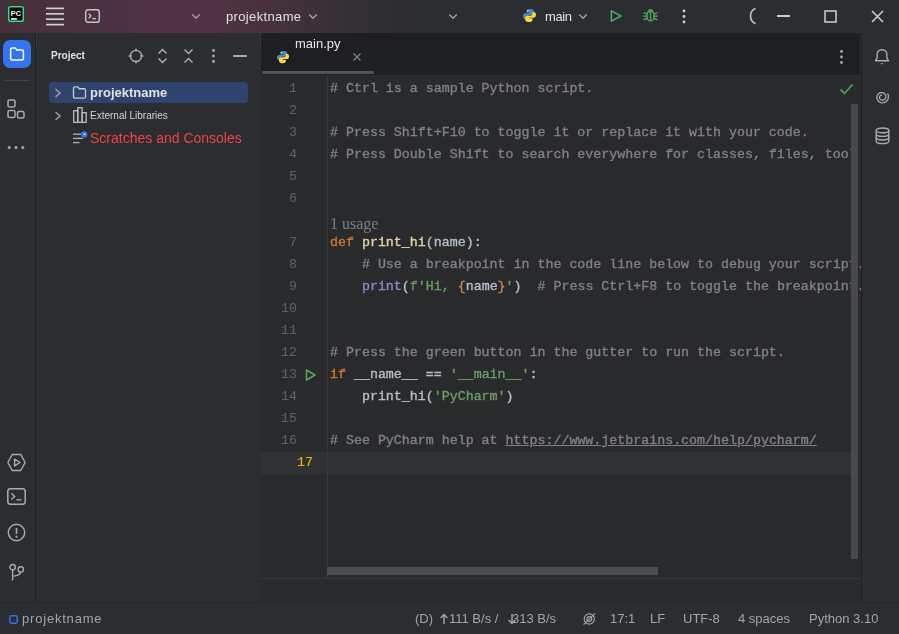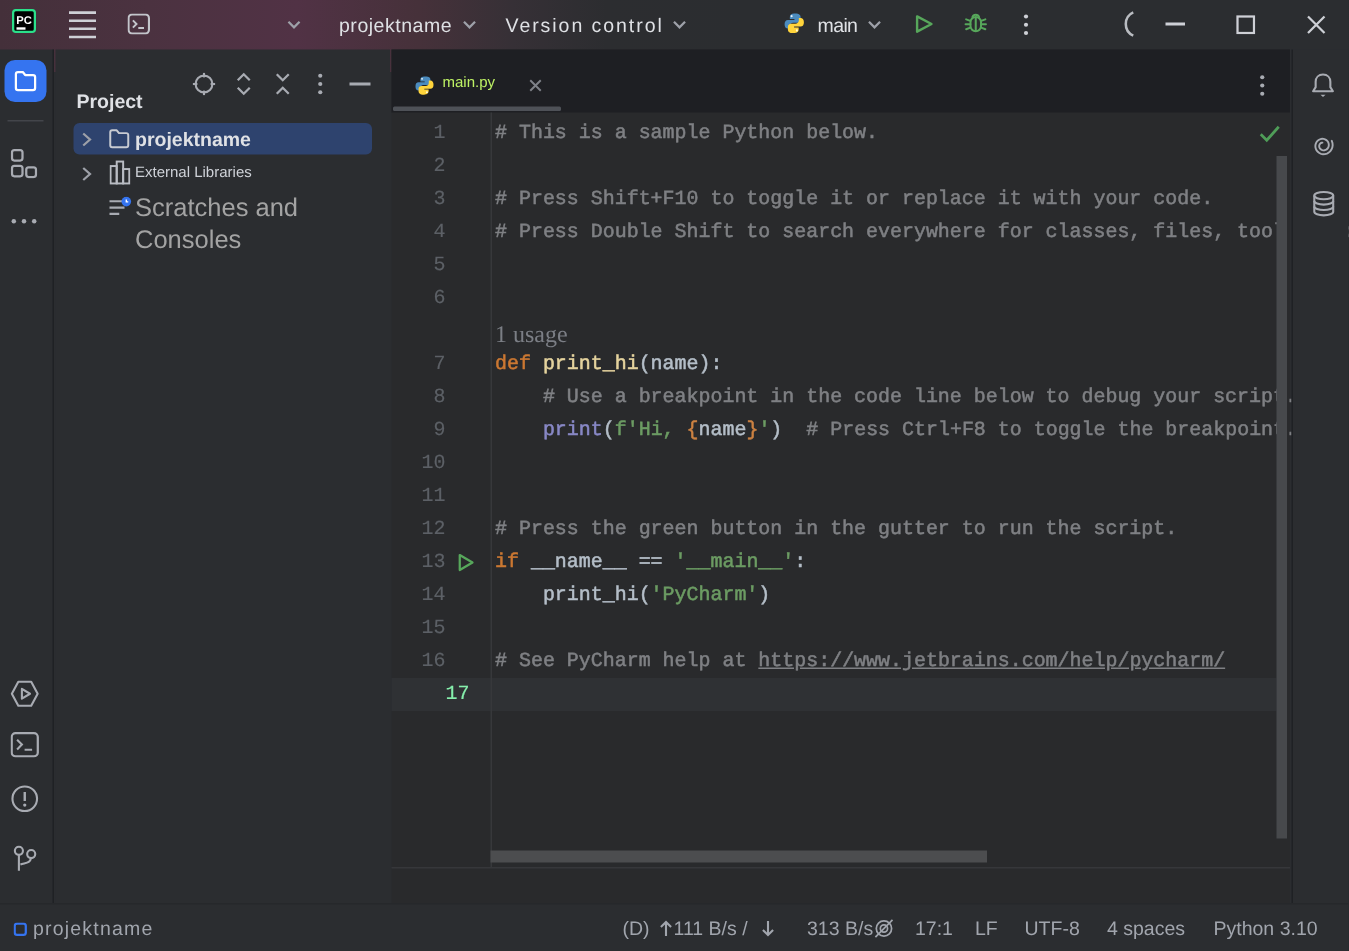--- a/index.html
+++ b/index.html
@@ -60,21 +60,20 @@
     <path d="M3.6 4.6 L6 7 L3.6 9.4" fill="none" stroke="#C3C5CB" stroke-width="1.3"></path>
     <line x1="7.2" y1="9.6" x2="11" y2="9.6" stroke="#C3C5CB" stroke-width="1.3"></line>
   </svg>
   <svg class="abs" style="left:191px;top:13px;" width="10" height="7" viewBox="0 0 10 7">
       <path d="M1.3 1.5 L5 5.2 L8.7 1.5" fill="none" stroke="#9DA0A8" stroke-width="1.5"></path>
     </svg>
   <div class="tbtext" style="left:226px;letter-spacing:0.35px;">projektname</div>
   <svg class="abs" style="left:308px;top:13px;" width="10" height="7" viewBox="0 0 10 7">
       <path d="M1.3 1.5 L5 5.2 L8.7 1.5" fill="none" stroke="#9DA0A8" stroke-width="1.5"></path>
     </svg>
-  <div class="tbtext" style="left:337px;letter-spacing:1.3px;">Version control</div>
   <svg class="abs" style="left:448px;top:13px;" width="10" height="7" viewBox="0 0 10 7">
       <path d="M1.3 1.5 L5 5.2 L8.7 1.5" fill="none" stroke="#9DA0A8" stroke-width="1.5"></path>
     </svg>
 
   <svg class="abs" style="left:522px;top:8px;" width="15" height="15" viewBox="0 0 24 24">
     <path d="M11.9 1.7c-3 0-4.6 1.3-4.6 3.6v2.2h4.9v0.9H5.3c-2.4 0-3.6 1.8-3.6 4.6 0 2.8 1.2 4.7 3.6 4.7h1.8v-2.8c0-2 1.7-3.5 3.7-3.5h4.8c1.8 0 3.2-1.5 3.2-3.2V5.3c0-2.3-2.2-3.6-4.6-3.6h-2.3z" fill="#4B8BBE"></path>
     <circle cx="9.2" cy="4.4" r="1.1" fill="#E8F1F8"></circle>
     <path d="M12.1 22.3c3 0 4.6-1.3 4.6-3.6v-2.2h-4.9v-0.9h6.9c2.4 0 3.6-1.8 3.6-4.6 0-2.8-1.2-4.7-3.6-4.7h-1.8v2.8c0 2-1.7 3.5-3.7 3.5H8.4c-1.8 0-3.2 1.5-3.2 3.2v3.1c0 2.3 2.2 3.6 4.6 3.6h2.3z" fill="#FFD43B"></path>
     <circle cx="14.8" cy="19.6" r="1.1" fill="#FFF8DC"></circle>
   </svg>
@@ -166,21 +165,21 @@
     <g fill="none" stroke="#A8ABB2" stroke-width="1.4">
       <circle cx="4.6" cy="4.2" r="2.7"></circle>
       <circle cx="12.8" cy="6.4" r="2.7"></circle>
       <path d="M4.6 7 v10.5"></path>
       <path d="M12.6 9.1 c-0.4 3.4-3.4 3-7 4.2"></path>
     </g>
   </svg>
 </div>
 
 <div class="abs" id="projpanel">
-  <div class="abs" style="left:14px;top:12px;height:22px;line-height:22px;font-size:13px;font-weight:bold;color:#DFE1E5;margin-top:12px;">Project</div>
+  <div class="abs" style="left:14px;top:12px;height:22px;line-height:22px;font-size:10px;font-weight:bold;color:#DFE1E5;">Project</div>
 
   <svg class="abs" style="left:91px;top:15px;" width="16" height="16" viewBox="0 0 16 16">
     <g fill="none" stroke="#A8ABB2" stroke-width="1.4">
       <circle cx="8" cy="8" r="5.6"></circle>
       <line x1="8" y1="0.6" x2="8" y2="3.6"></line>
         <line x1="8" y1="12.4" x2="8" y2="15.4"></line>
       <line x1="0.6" y1="8" x2="3.6" y2="8"></line>
         <line x1="12.4" y1="8" x2="15.4" y2="8"></line>
     </g>
   </svg>
@@ -226,32 +225,32 @@
 
   <svg class="abs" style="left:35px;top:98px;" width="16" height="16" viewBox="0 0 16 16">
     <g stroke="#A8ABB2" stroke-width="1.4">
       <line x1="1" y1="3.2" x2="9.5" y2="3.2"></line>
       <line x1="1" y1="7.4" x2="11" y2="7.4"></line>
       <line x1="1" y1="11.6" x2="7.5" y2="11.6"></line>
     </g>
     <circle cx="12.2" cy="3.4" r="3.2" fill="#3574F0"></circle>
     <path d="M12.2 2 v1.6 h1.3" fill="none" stroke="#fff" stroke-width="0.9"></path>
   </svg>
-  <div class="abs" style="left:53px;top:95px;height:21px;line-height:21px;font-size:17px;color:#a3a3a3;">Scratches and Consoles</div>
+  <div class="abs" style="left:53px;top:95px;height:21px;line-height:21px;font-size:14px;color:#ef4444;">Scratches and Consoles</div>
 </div>
 
 <div class="abs" id="editor">
   <div id="tabbar">
     <svg class="abs" style="left:15px;top:17px;" width="14" height="14" viewBox="0 0 24 24">
       <path d="M11.9 1.7c-3 0-4.6 1.3-4.6 3.6v2.2h4.9v0.9H5.3c-2.4 0-3.6 1.8-3.6 4.6 0 2.8 1.2 4.7 3.6 4.7h1.8v-2.8c0-2 1.7-3.5 3.7-3.5h4.8c1.8 0 3.2-1.5 3.2-3.2V5.3c0-2.3-2.2-3.6-4.6-3.6h-2.3z" fill="#4B8BBE"></path>
       <circle cx="9.2" cy="4.4" r="1.1" fill="#E8F1F8"></circle>
       <path d="M12.1 22.3c3 0 4.6-1.3 4.6-3.6v-2.2h-4.9v-0.9h6.9c2.4 0 3.6-1.8 3.6-4.6 0-2.8-1.2-4.7-3.6-4.7h-1.8v2.8c0 2-1.7 3.5-3.7 3.5H8.4c-1.8 0-3.2 1.5-3.2 3.2v3.1c0 2.3 2.2 3.6 4.6 3.6h2.3z" fill="#FFD43B"></path>
       <circle cx="14.8" cy="19.6" r="1.1" fill="#FFF8DC"></circle>
     </svg>
-    <div class="abs" style="left:34px;top:12px;height:22px;line-height:22px;font-size:10px;color:#bef264;">main.py</div>
+    <div class="abs" style="left:34px;top:0;height:22px;line-height:22px;font-size:13px;color:#e5e5e5;">main.py</div>
     <svg class="abs" style="left:91px;top:19px;" width="10" height="10" viewBox="0 0 10 10">
       <path d="M1.5 1.5 L8.5 8.5 M8.5 1.5 L1.5 8.5" stroke="#7E8188" stroke-width="1.3"></path>
     </svg>
     <div class="abs" style="left:1px;top:38px;width:112px;height:3px;background:#4E5157;border-radius:1px;"></div>
     <svg class="abs" style="left:578px;top:16px;" width="5" height="16" viewBox="0 0 5 16">
       <circle cx="2.5" cy="2.5" r="1.4" fill="#A8ABB2"></circle>
         <circle cx="2.5" cy="8" r="1.4" fill="#A8ABB2"></circle>
         <circle cx="2.5" cy="13.5" r="1.4" fill="#A8ABB2"></circle>
     </svg>
   </div>
@@ -276,25 +275,25 @@
 7
 8
 9
 10
 11
 12
 13
 14
 15
 16
-<span style="color:#86efac;margin-left:35px;">17</span></pre>
+<span style="color:#eab308;margin-left:35px;">17</span></pre>
     </div>
 
   <div class="abs" style="left:66px;top:42px;width:1px;height:503px;background:#37383B;"></div>
-  <div class="abs" id="code"><pre><span class="cmt"># This is a sample Python below.</span>
+  <div class="abs" id="code"><pre><span class="cmt"># Ctrl is a sample Python script.</span>
 
 <span class="cmt"># Press Shift+F10 to toggle it or replace it with your code.</span>
 <span class="cmt"># Press Double Shift to search everywhere for classes, files, tool windows, act</span>
 
 
 
 <span class="kw">def </span><span class="fn">print_hi</span><span class="df">(name):</span>
 <span class="cmt">    # Use a breakpoint in the code line below to debug your script.</span>
 <span class="df">    </span><span class="bi">print</span><span class="df">(</span><span class="st">f'Hi, </span><span class="br">{</span><span class="df">name</span><span class="br">}</span><span class="st">'</span><span class="df">)  </span><span class="cmt"># Press Ctrl+F8 to toggle the breakpoint.</span>
 
@@ -342,21 +341,21 @@
   </svg>
   <div class="sbtext" style="left:22px;letter-spacing:0.8px;">projektname</div>
   <div class="sbtext" style="left:415px;">(D)</div>
   <svg class="abs" style="left:439px;top:10px;" width="10" height="12" viewBox="0 0 10 12">
     <path d="M5 11 V1.6 M1.6 5 L5 1.6 L8.4 5" fill="none" stroke="#A1A5AD" stroke-width="1.4"></path>
   </svg>
   <div class="sbtext" style="left:449px;">111 B/s /</div>
   <svg class="abs" style="left:507px;top:10px;" width="10" height="12" viewBox="0 0 10 12">
     <path d="M5 1 V10.4 M1.6 7 L5 10.4 L8.4 7" fill="none" stroke="#A1A5AD" stroke-width="1.4"></path>
   </svg>
-  <div class="sbtext" style="left:538px;">313 B/s</div>
+  <div class="sbtext" style="left:512px;">313 B/s</div>
 
   <svg class="abs" style="left:582px;top:9px;" width="15" height="14" viewBox="0 0 15 14">
     <g fill="none" stroke="#A1A5AD" stroke-width="1.15">
       <circle cx="7.3" cy="7" r="5.1"></circle>
       <circle cx="7.3" cy="7" r="2.4"></circle>
       <line x1="1.6" y1="12.7" x2="13" y2="1.3"></line>
     </g>
   </svg>
   <div class="sbtext" style="left:610px;">17:1</div>
   <div class="sbtext" style="left:650px;">LF</div>

